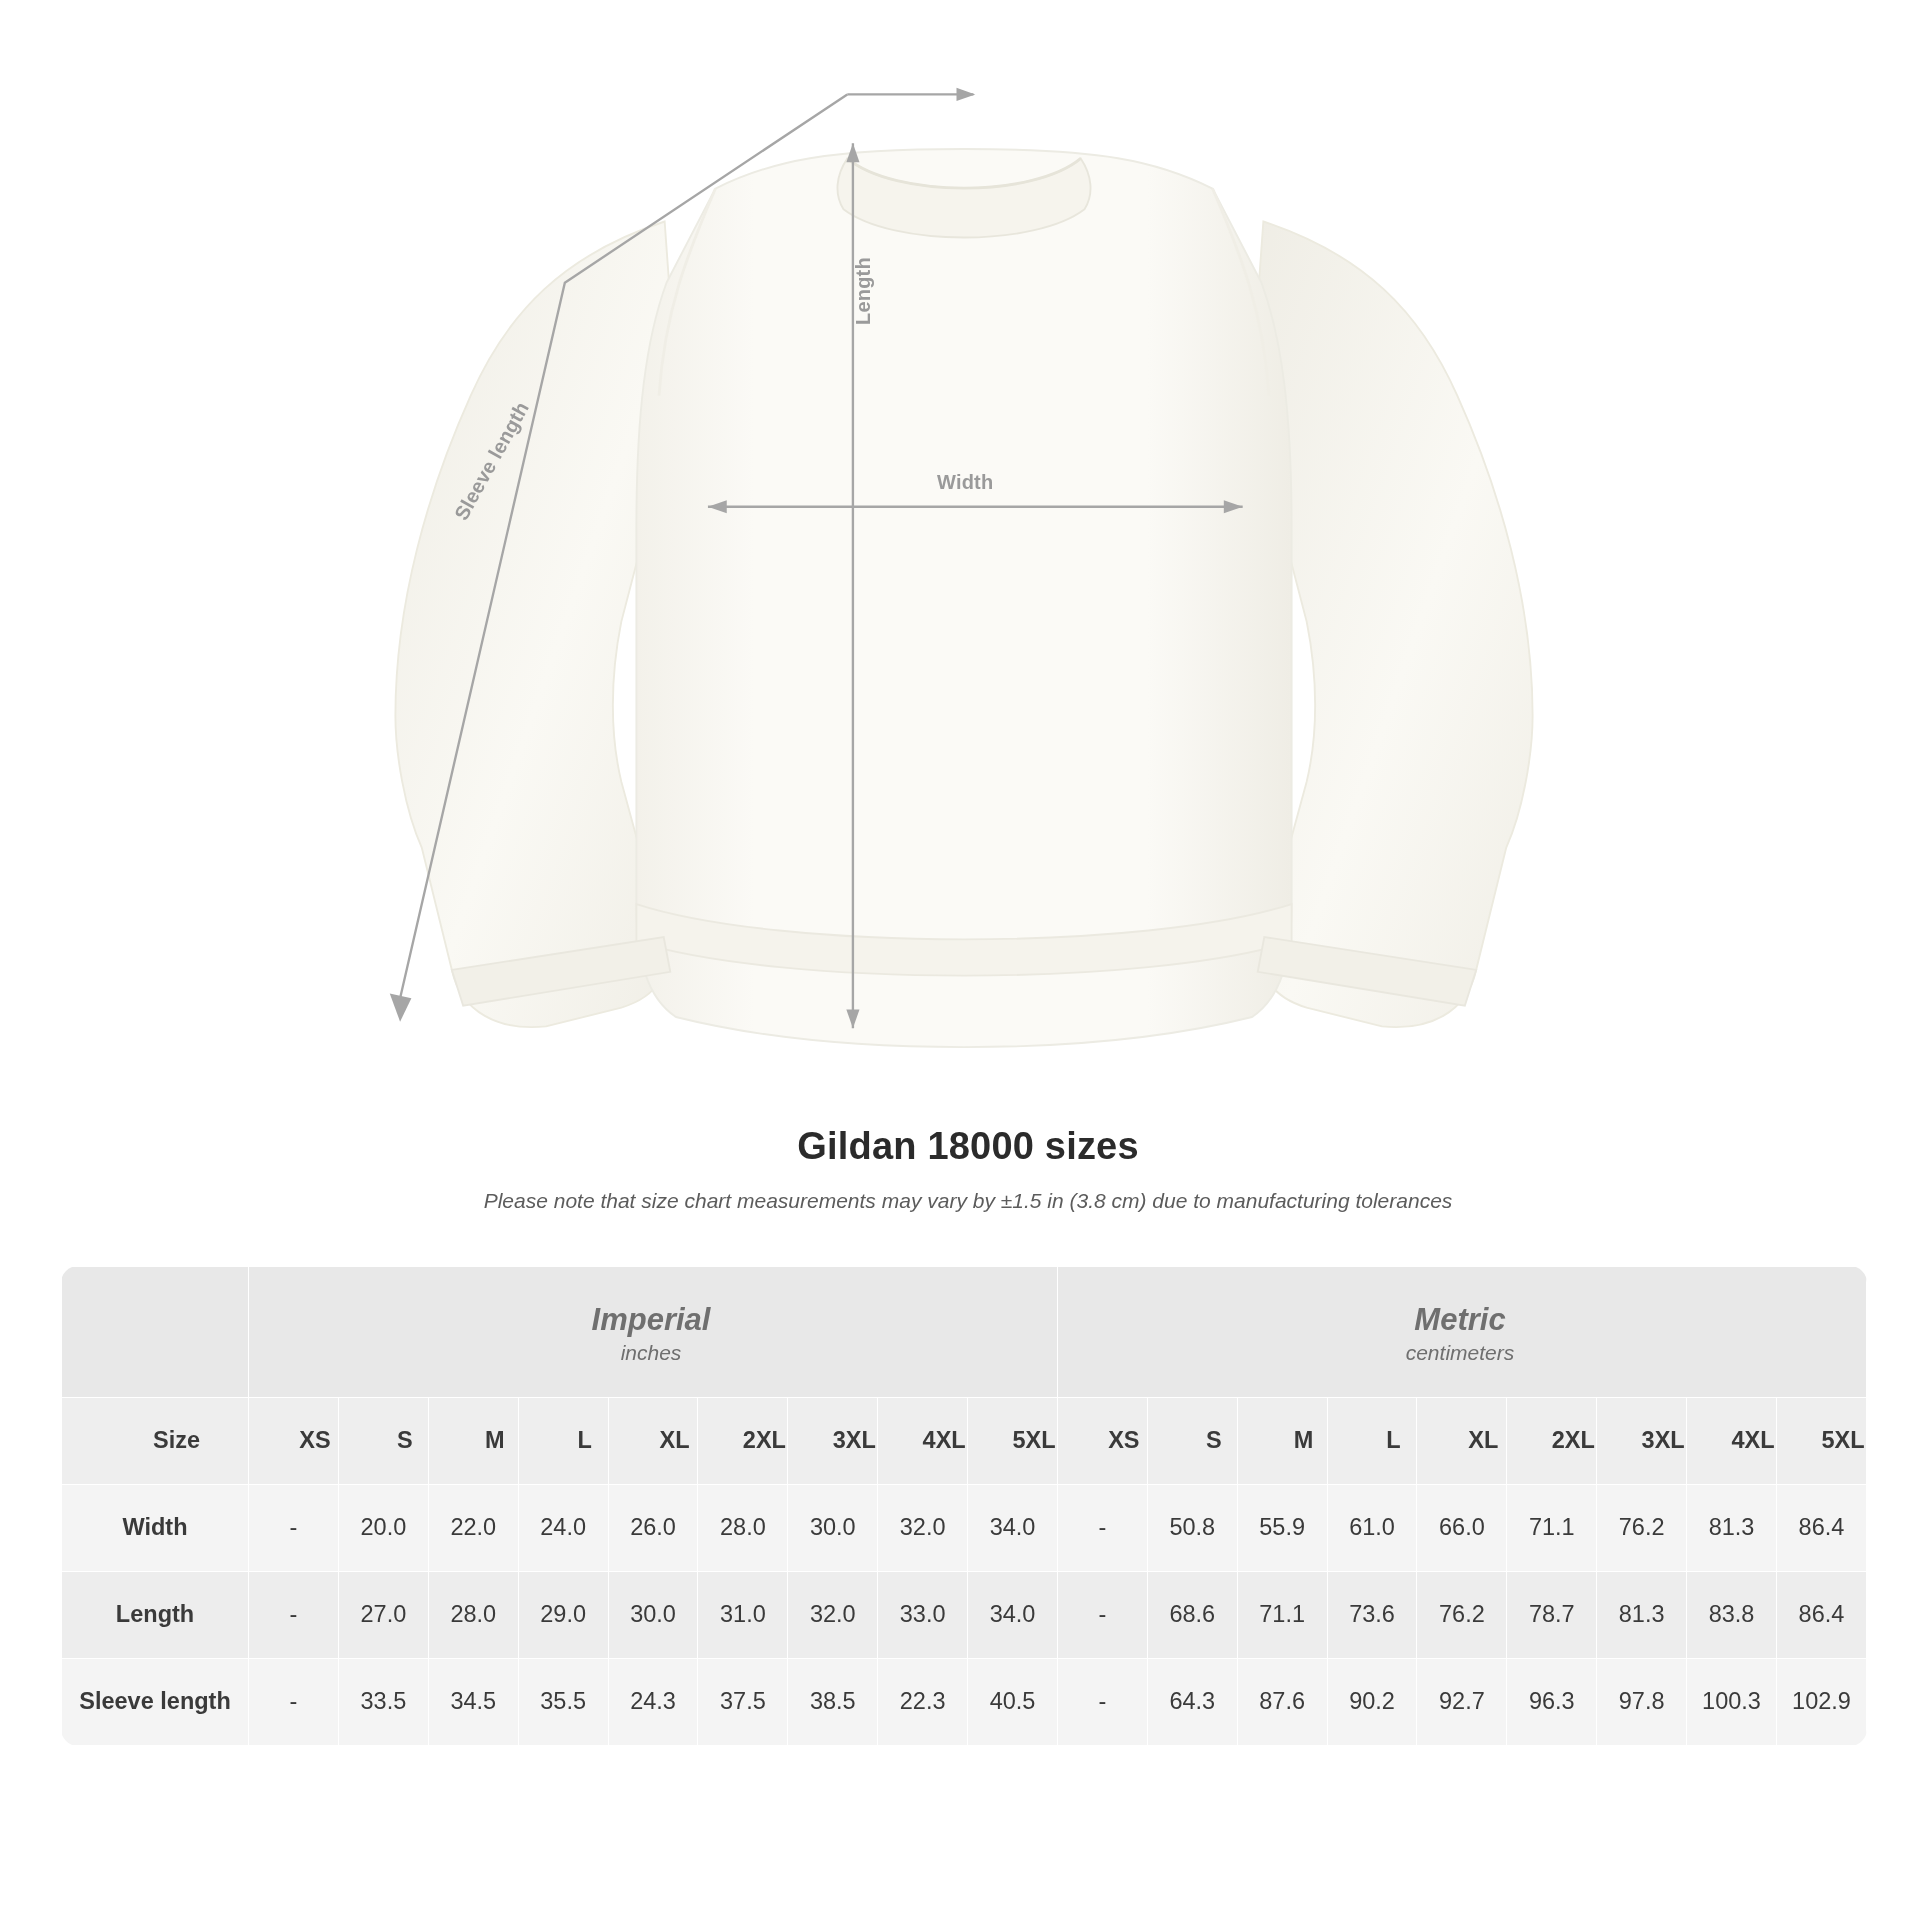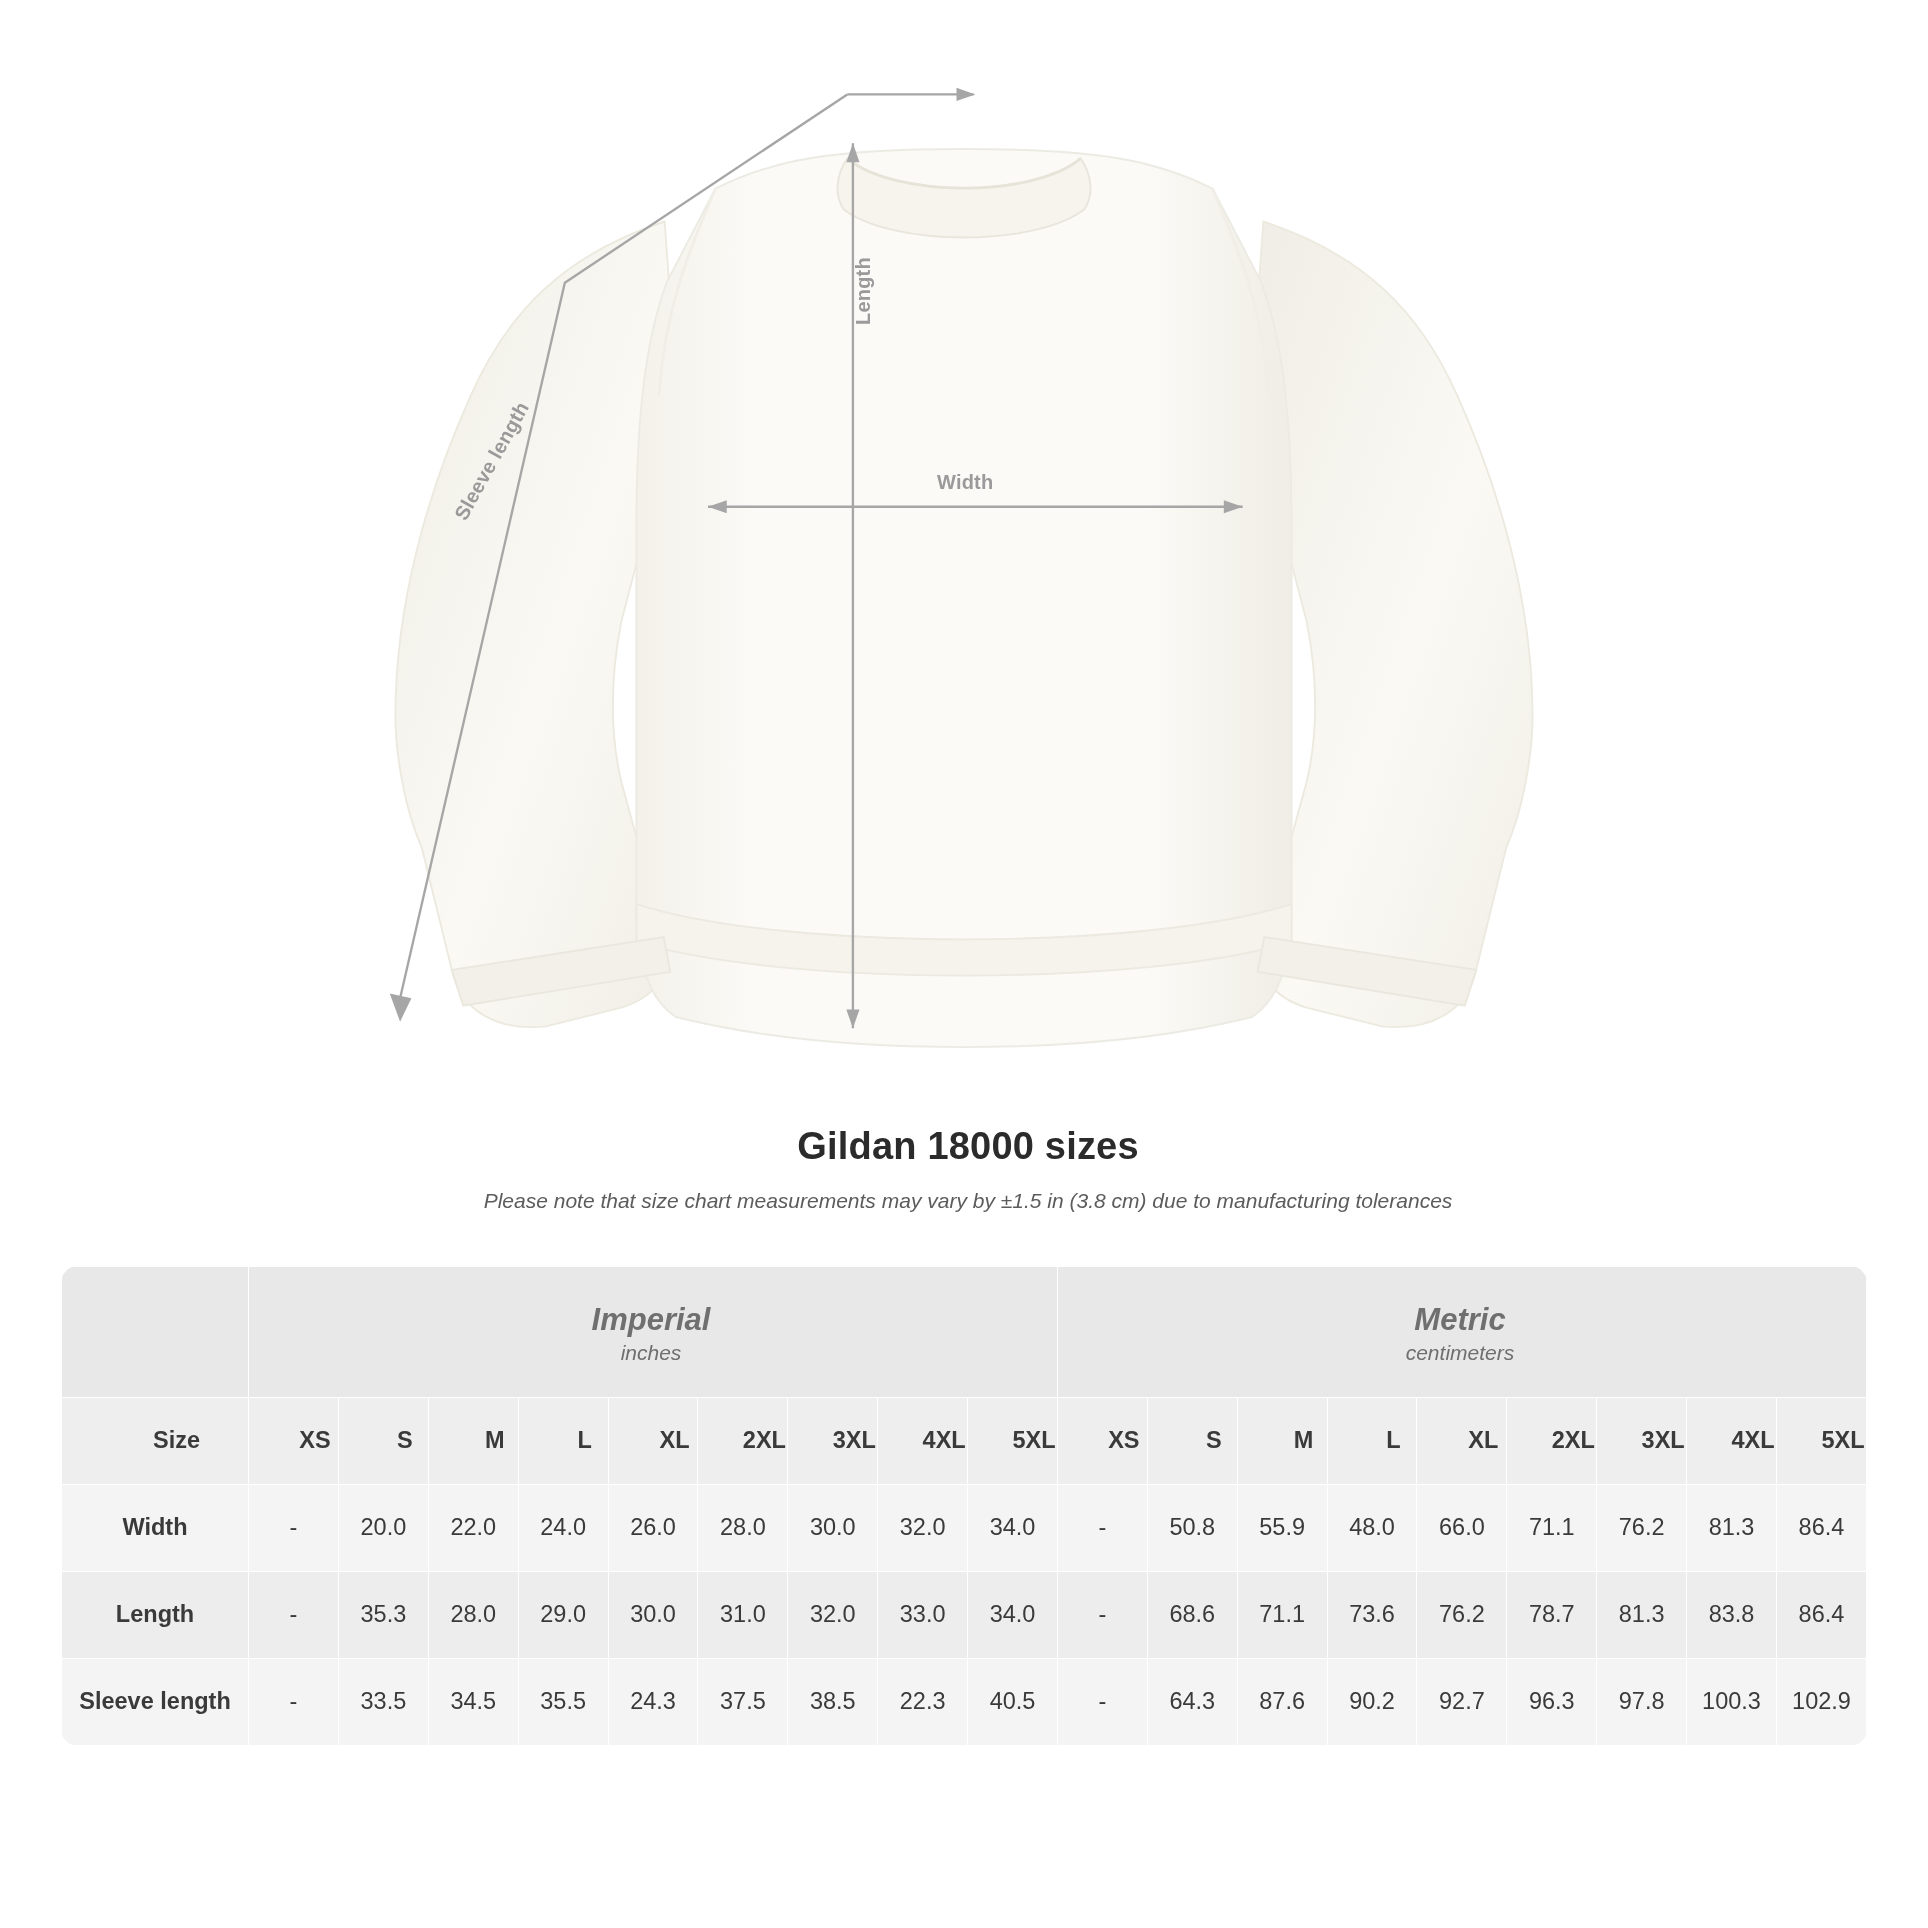--- a/index.html
+++ b/index.html
@@ -266,32 +266,32 @@
           <td>22.0</td>
           <td>24.0</td>
           <td>26.0</td>
           <td>28.0</td>
           <td>30.0</td>
           <td>32.0</td>
           <td>34.0</td>
           <td>-</td>
           <td>50.8</td>
           <td>55.9</td>
-          <td>48.0</td>
+          <td>61.0</td>
           <td>66.0</td>
           <td>71.1</td>
           <td>76.2</td>
           <td>81.3</td>
           <td>86.4</td>
         </tr>
 
         <tr class="data-row alt">
           <td class="row-head">Length</td>
           <td>-</td>
-          <td>35.3</td>
+          <td>27.0</td>
           <td>28.0</td>
           <td>29.0</td>
           <td>30.0</td>
           <td>31.0</td>
           <td>32.0</td>
           <td>33.0</td>
           <td>34.0</td>
           <td>-</td>
           <td>68.6</td>
           <td>71.1</td>

